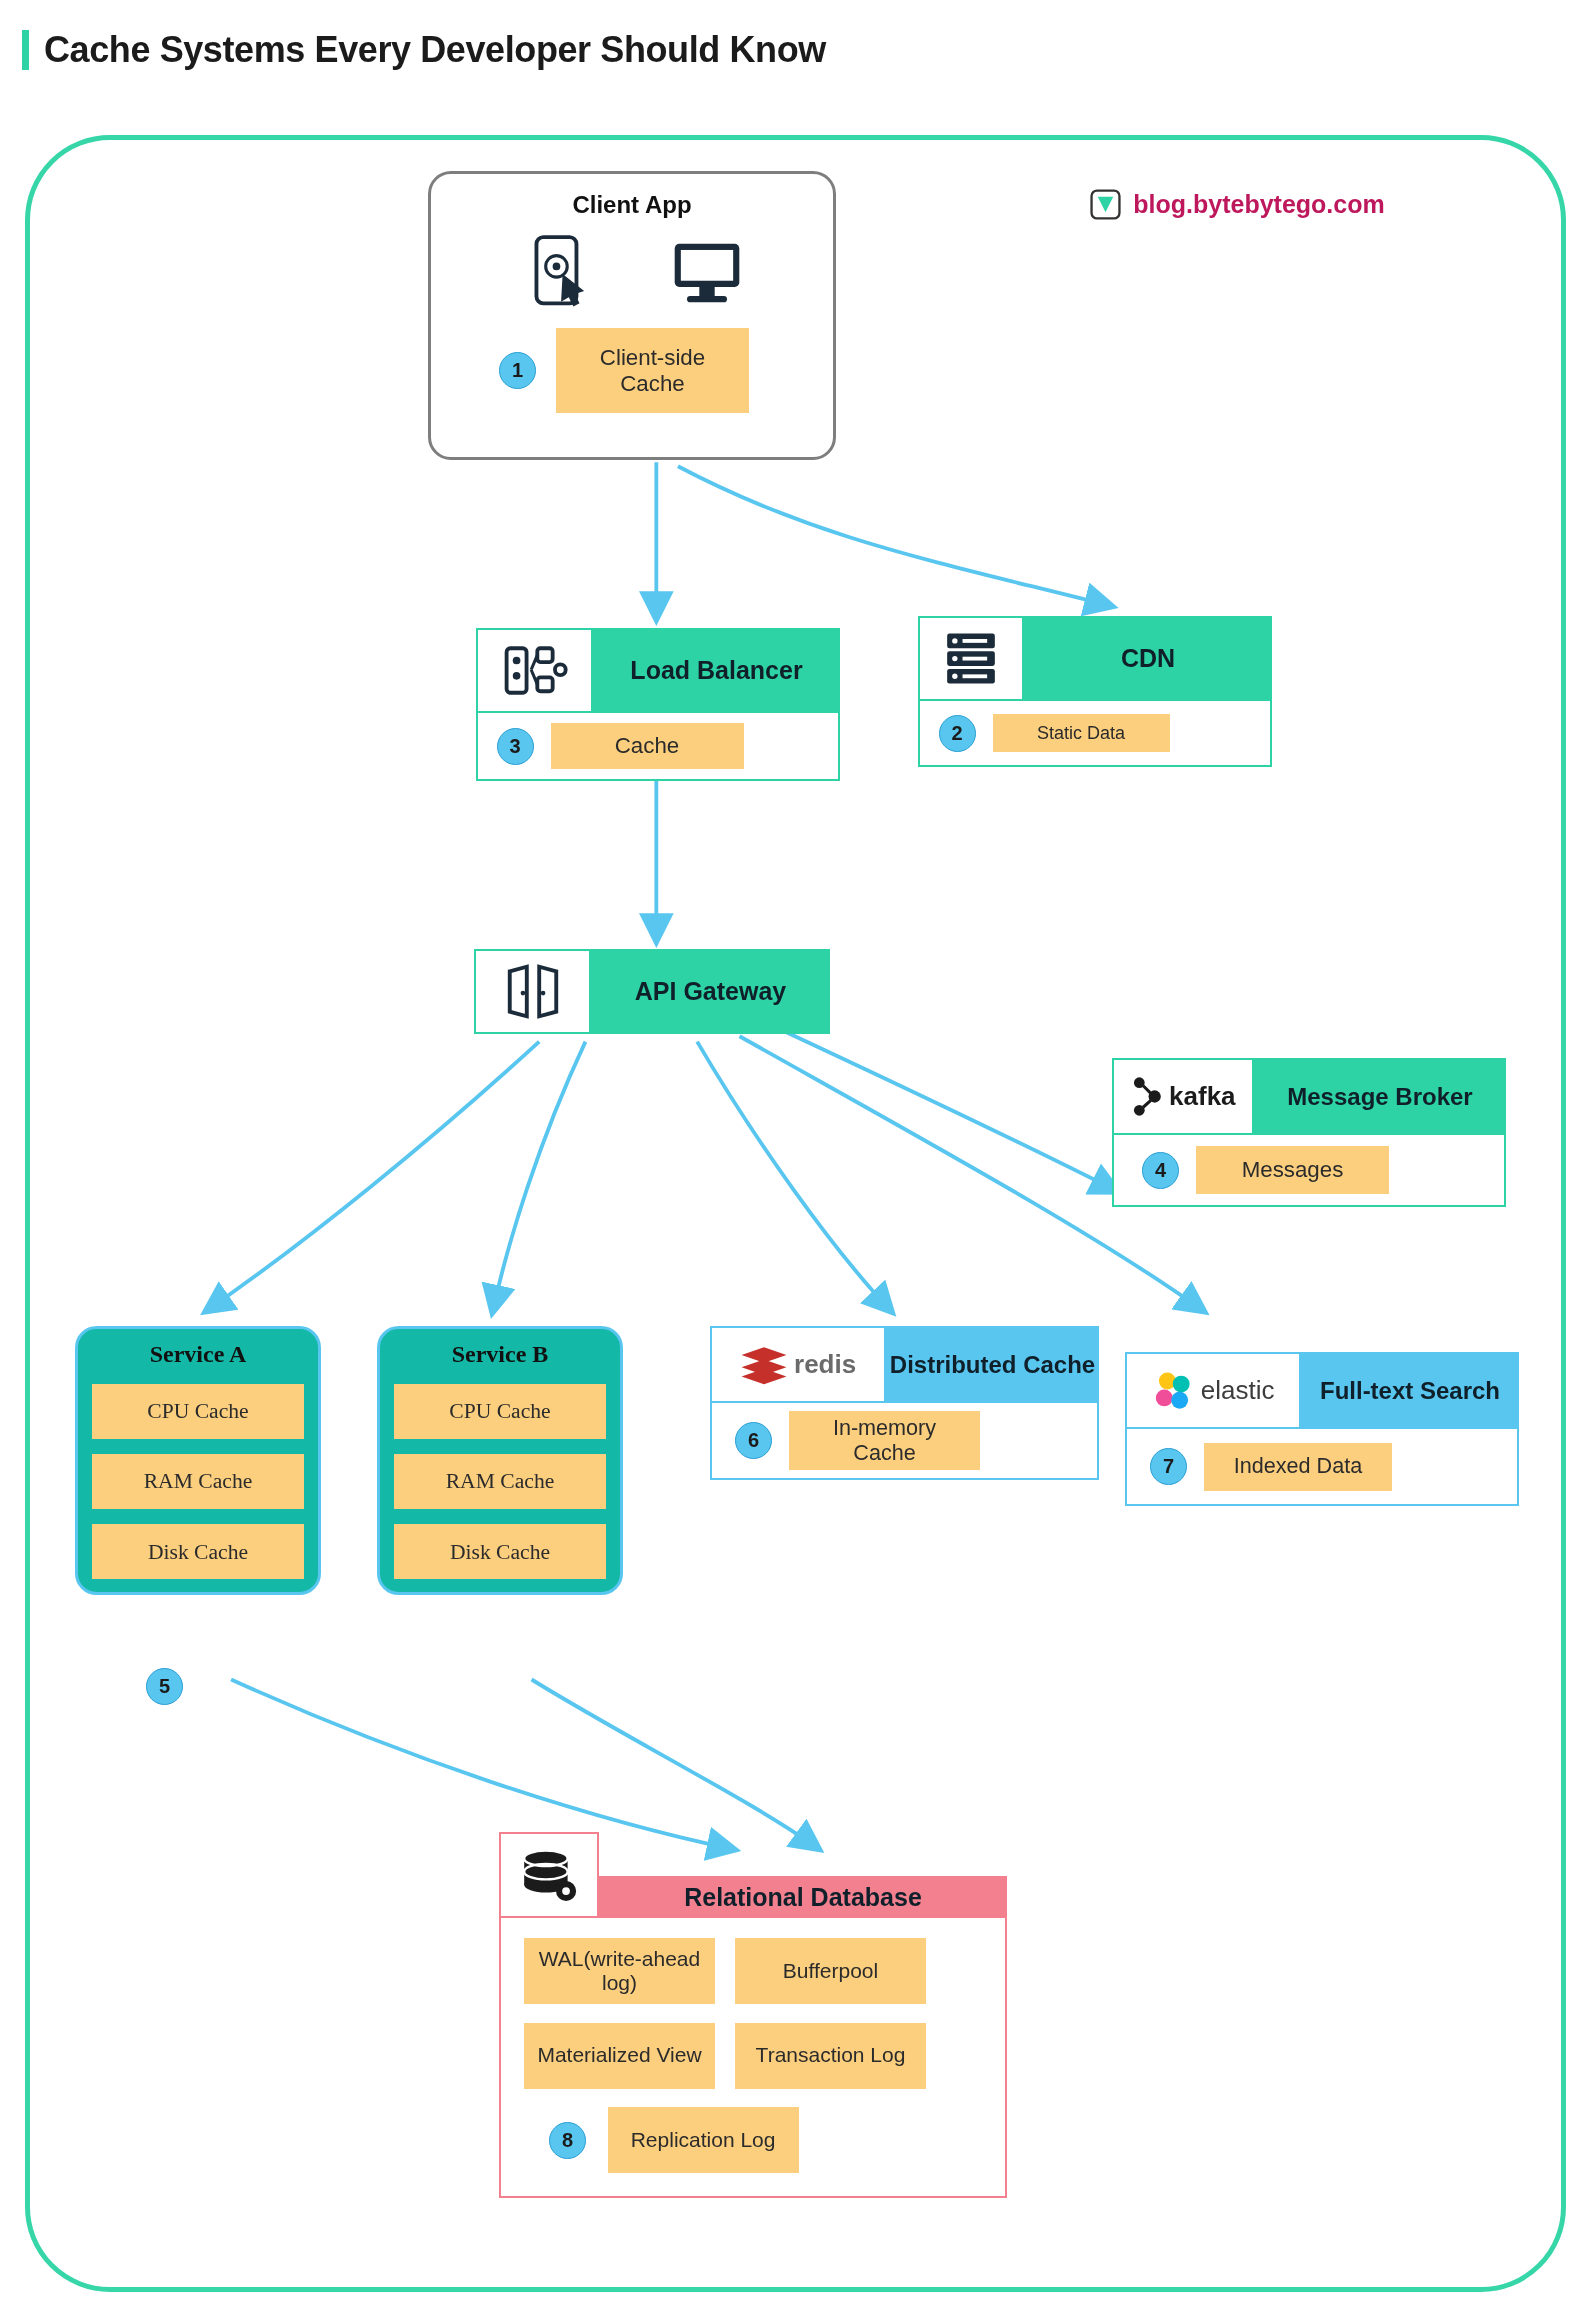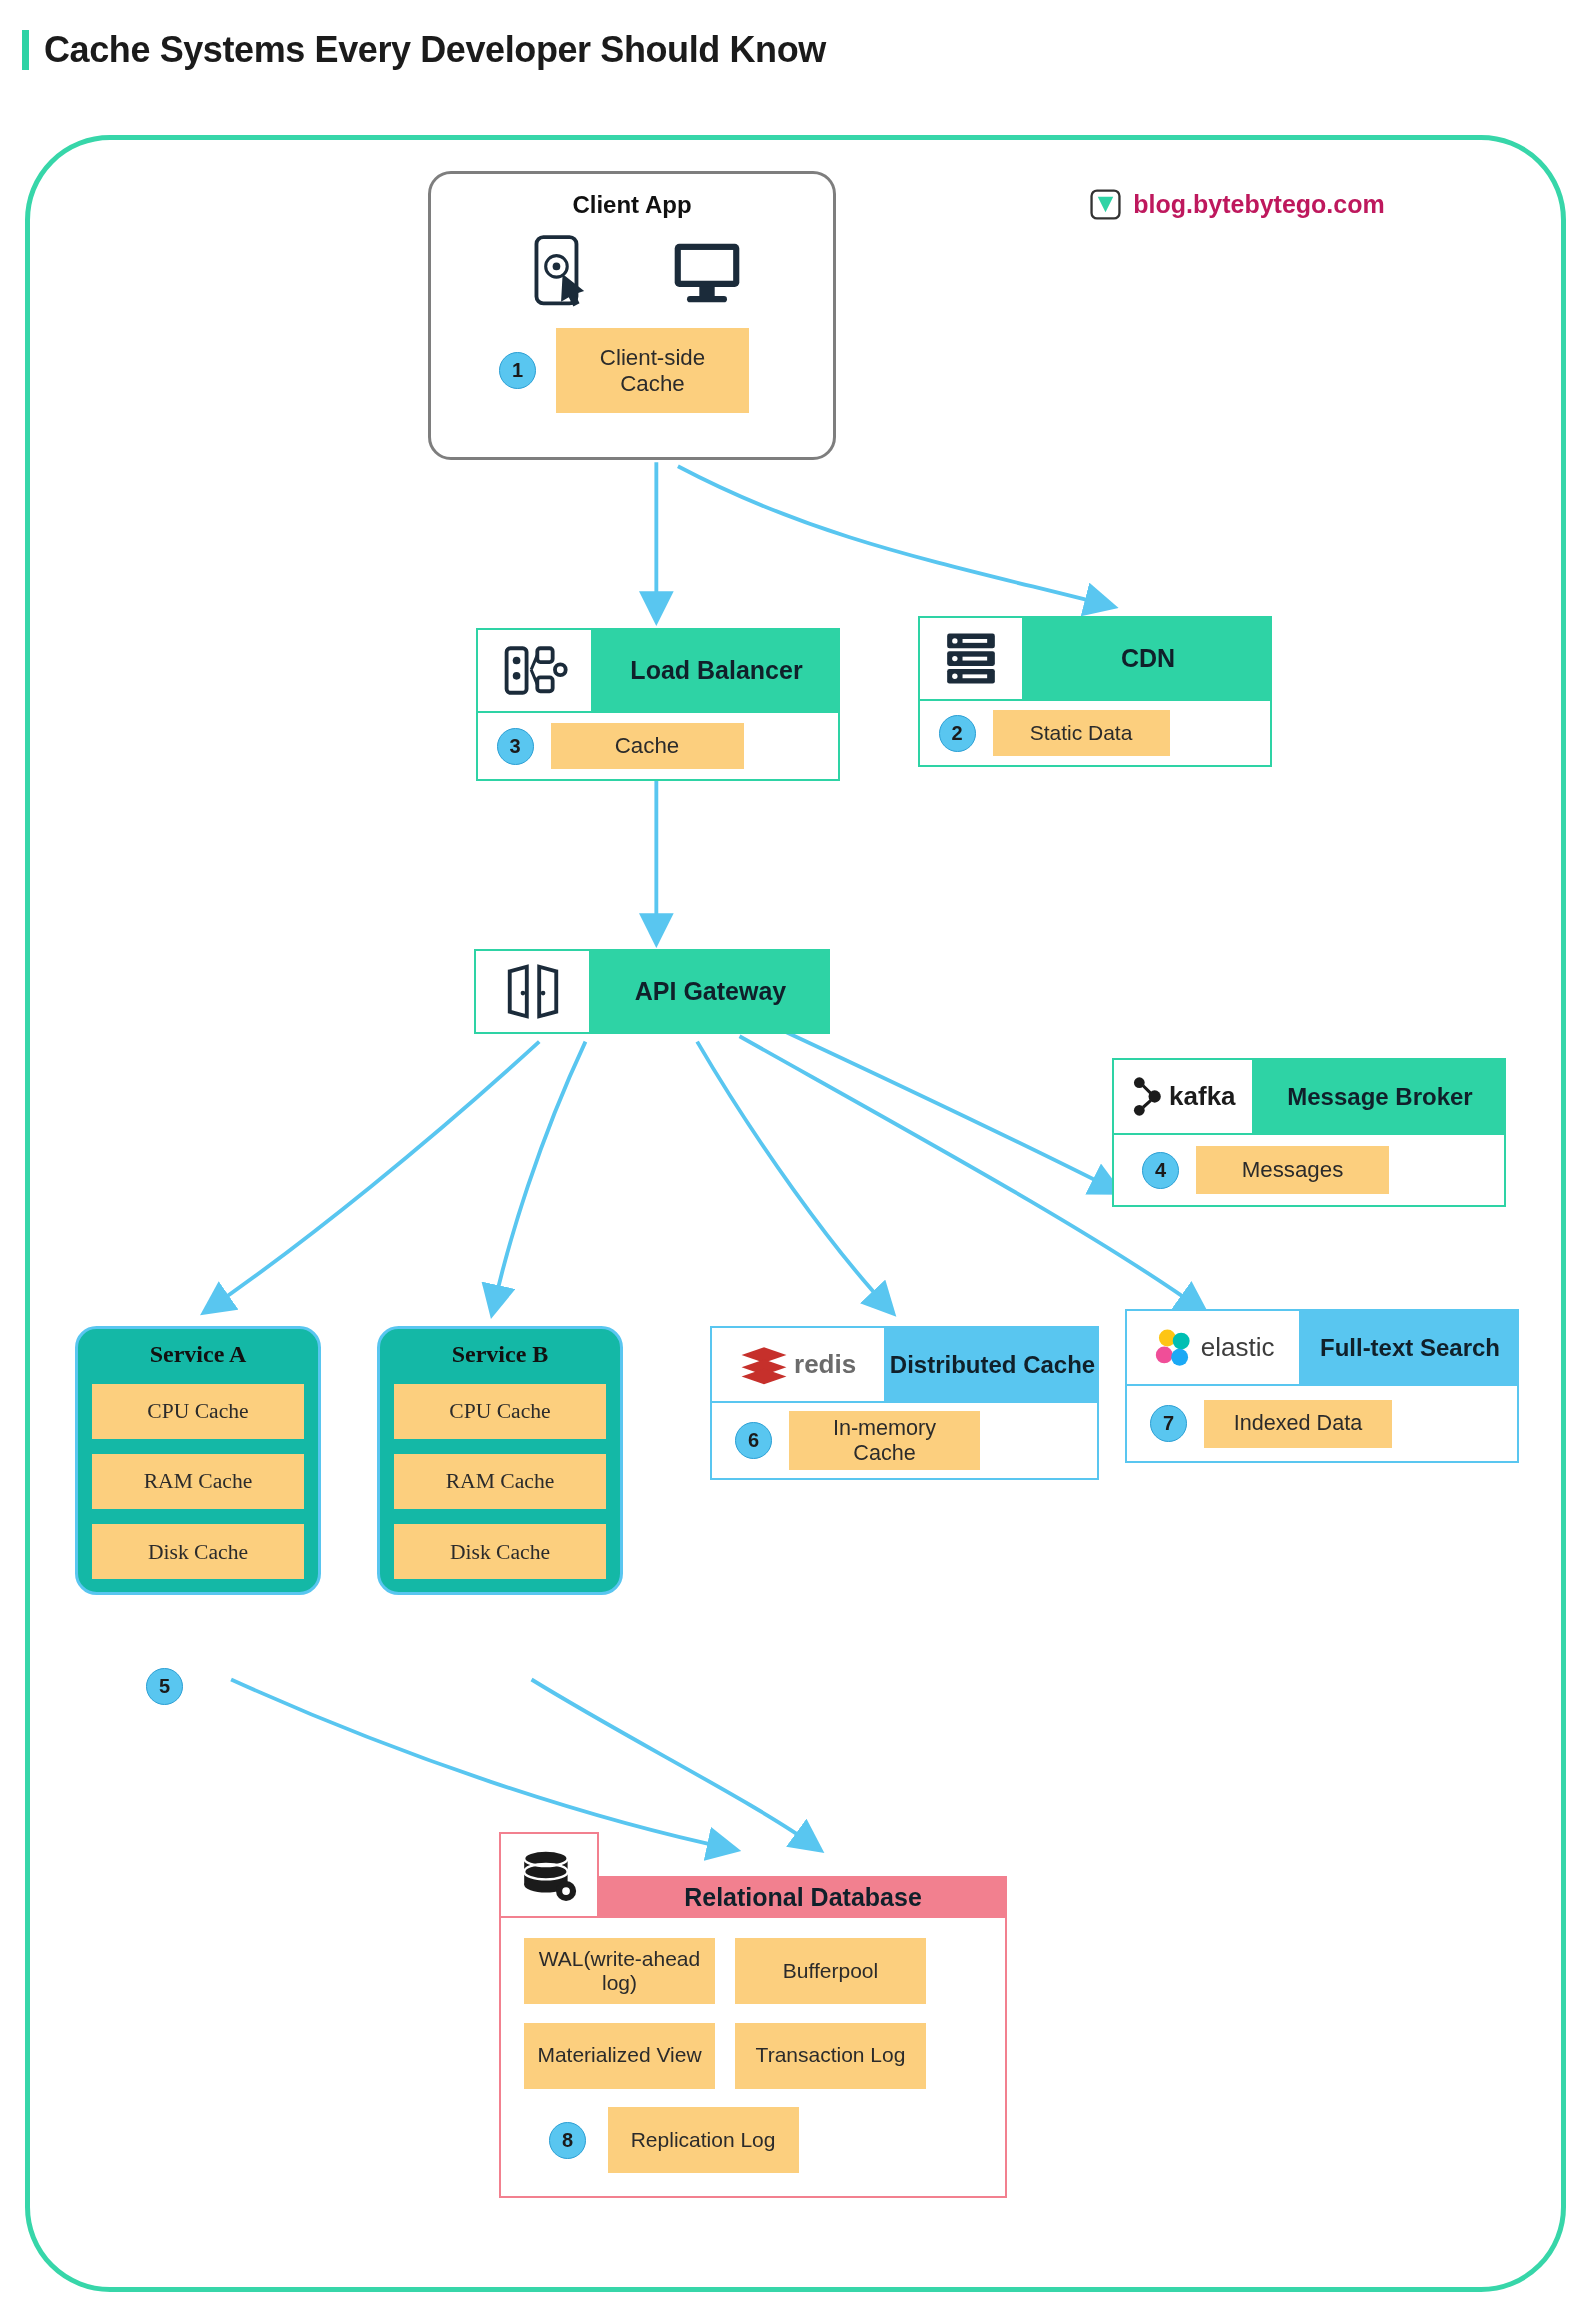--- a/index.html
+++ b/index.html
@@ -138,21 +138,21 @@
   #lb-hdr .title-cell { font-size: 25px; }
   #lb-body { height: 68px; padding-left: 18.5px; }
   #lb-cache-pill { width: 193px; height: 46px; font-size: 22.3px; }
 
   
   #cdn { left: 918px; top: 616px; width: 354px; }
   #cdn-hdr { height: 85px; }
   #cdn-hdr .icon-cell { width: 106px; }
   #cdn-hdr .title-cell { font-size: 25px; }
   #cdn-body { height: 66px; padding-left: 18.5px; }
-  #cdn-static-pill { width: 177px; height: 46px; font-size: 21px; }
+  #cdn-static-pill { width: 177px; height: 38px; font-size: 18px; }
 
   
   #api-gateway { left: 474px; top: 949px; width: 356px; }
   #api-hdr { height: 85px; }
   #api-hdr .icon-cell { width: 117px; }
   #api-hdr .title-cell { font-size: 25px; }
 
   
   #message-broker { left: 1112px; top: 1058px; width: 394px; }
   #mb-hdr { height: 77px; }
@@ -193,21 +193,21 @@
   .body-blue { border-color: #59C6F0; }
 
   #distributed-cache { left: 710px; top: 1326px; width: 389px; }
   #dc-hdr { height: 77px; }
   #dc-hdr .icon-cell { width: 176px; }
   #dc-hdr .title-cell { font-size: 24px; }
   #dc-body { height: 77px; padding-left: 23px; }
   #dc-pill { width: 191px; height: 59px; font-size: 21.6px; }
 
   
-  #fulltext-search { left: 1125px; top: 1309px; width: 394px; }
+  #fulltext-search { left: 1125px; top: 1352px; width: 394px; }
   #fts-hdr { height: 77px; }
   #fts-hdr .icon-cell { width: 176px; }
   #fts-hdr .title-cell { font-size: 24px; }
   #fts-body { height: 77px; padding-left: 23px; }
   #fts-pill { width: 188px; height: 48px; font-size: 21.6px; }
 
   
   #relational-db { left: 499px; top: 1832px; width: 508px; }
   .hdr-red .icon-cell { border-color: #F2808F; }
   .hdr-red .title-cell { background: #F2808F; margin-top: 44px; }

